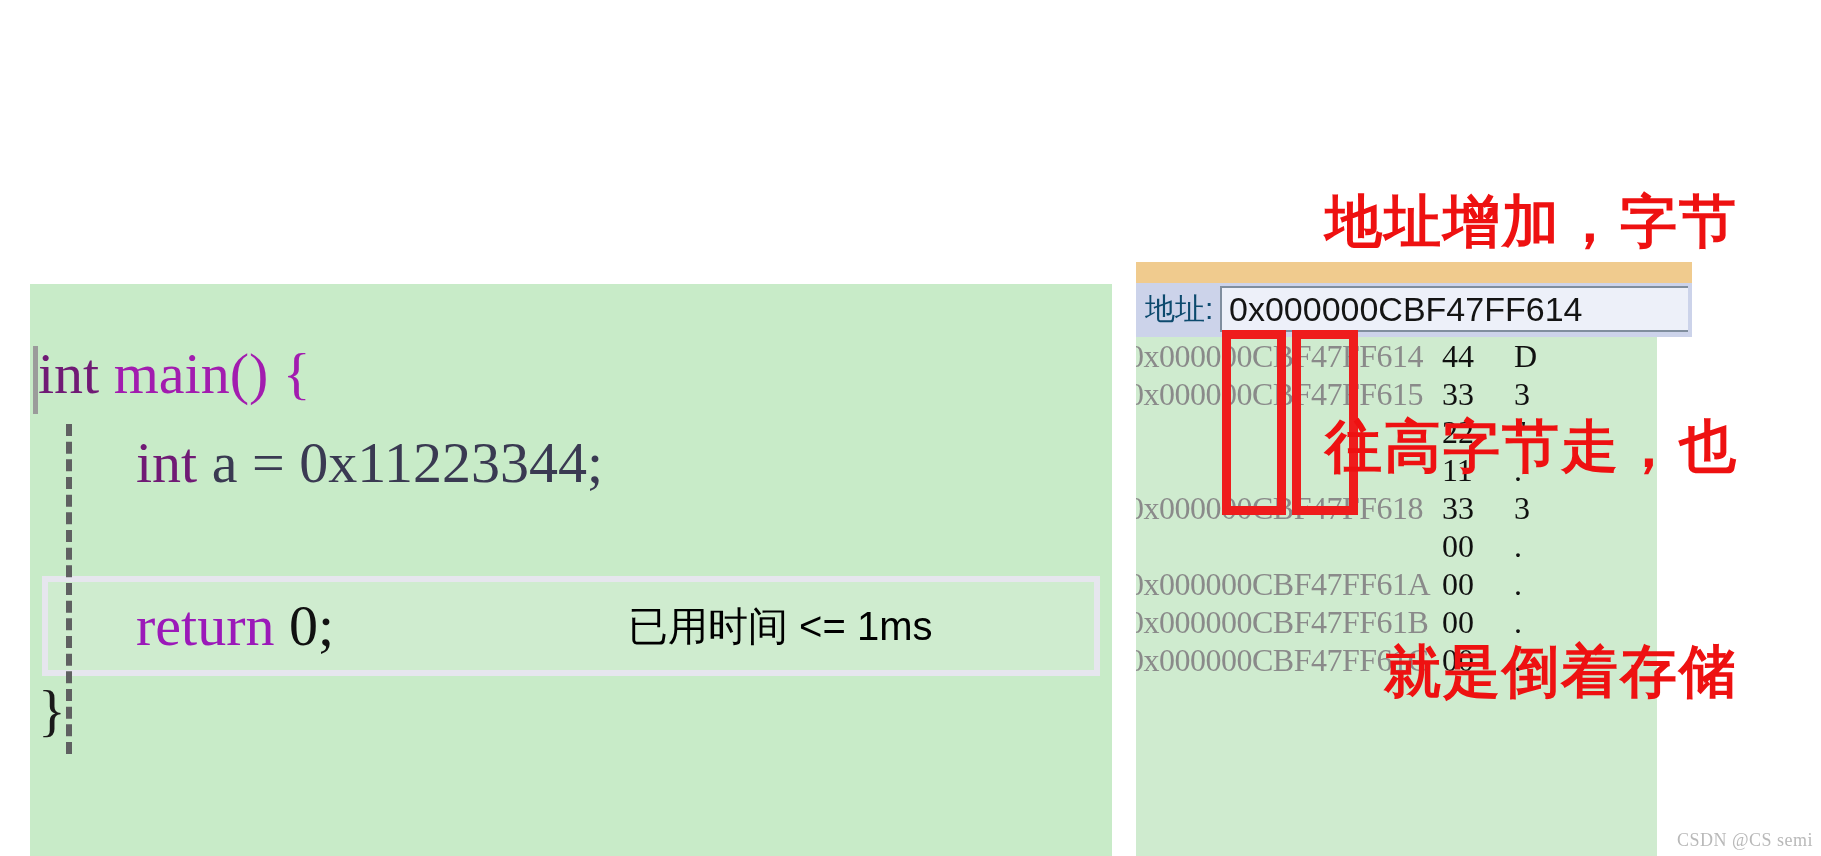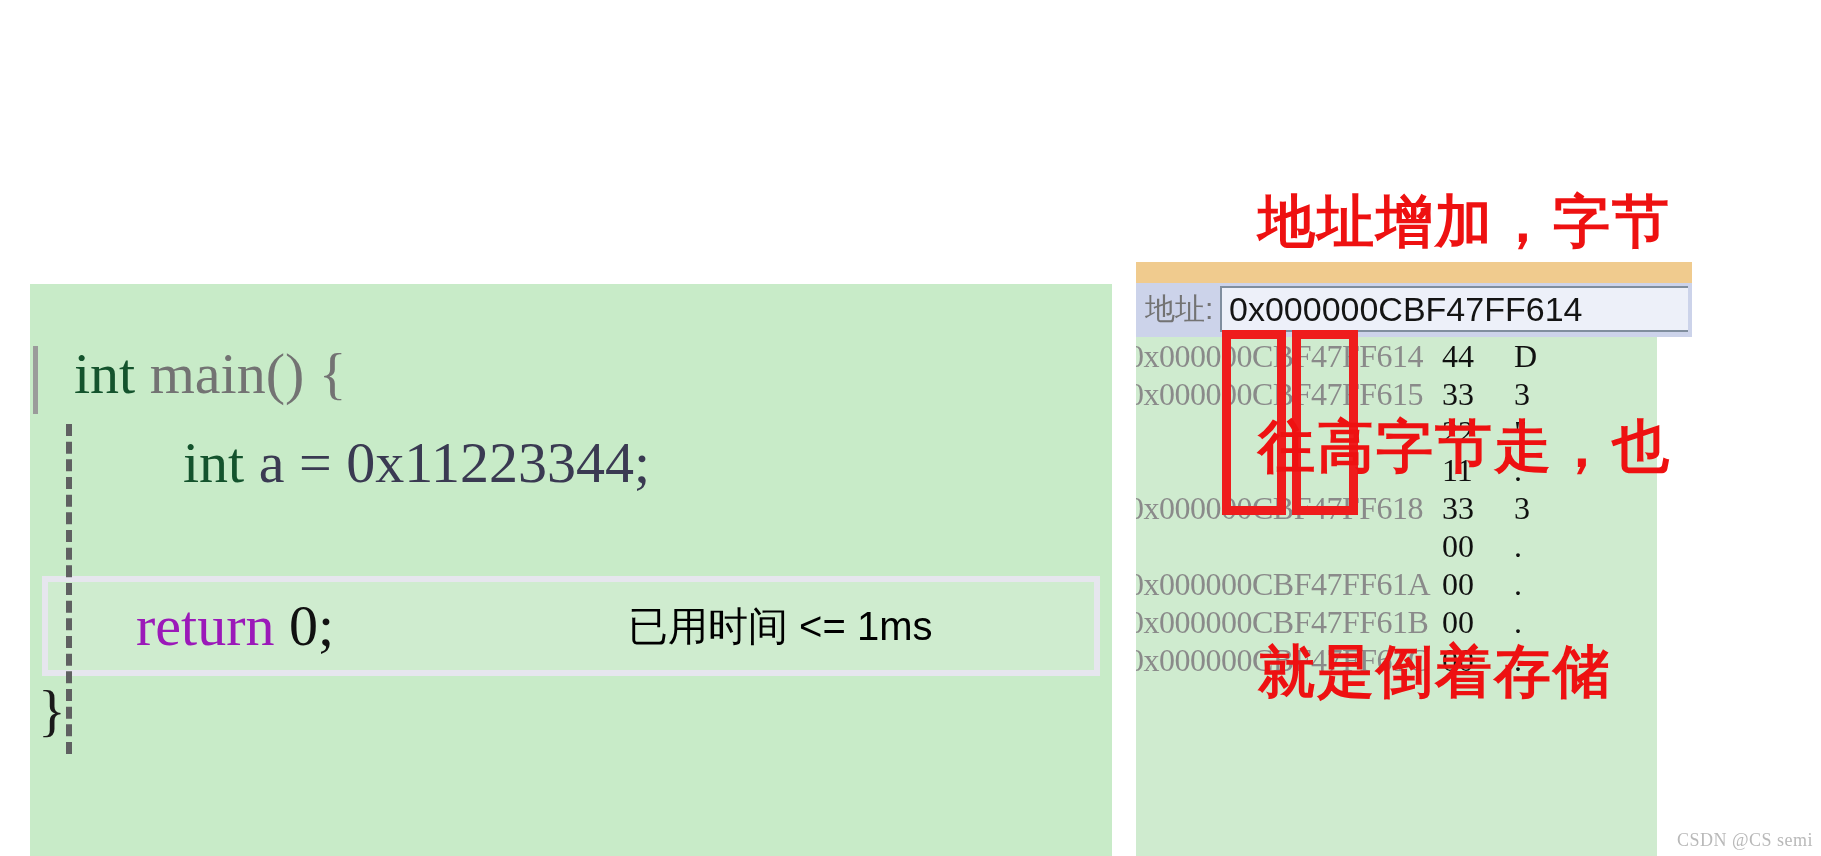--- a/index.html
+++ b/index.html
@@ -17,21 +17,21 @@
     left:1258px; top:34px;
     width:480px;
     color:#ee1111;
     font-family:"Liberation Serif","DejaVu Serif",serif;
     font-weight:700;
     font-size:57px;
     line-height:75px;
     letter-spacing:2px;
     white-space:pre-wrap;
     z-index:40;
-    text-align:left;
+    text-align:right;
   }
   #annotation .ln{display:block;}
 
   
   #editor{
     position:absolute;
     left:30px; top:284px;
     width:1082px; height:572px;
     background:#c8ebc8;
     z-index:10;
@@ -52,28 +52,28 @@
     position:absolute;
     left:0;
     height:84px;
     line-height:84px;
     font-family:"Liberation Serif","DejaVu Serif",serif;
     font-size:58px;
     white-space:pre;
     color:#1a1a1a;
   }
   #line-main{ top:48px; left:8px; }
-  #line-decl{ top:137px; left:19px; }
+  #line-decl{ top:137px; left:8px; }
   #line-ret { top:300px; left:8px; }
   #line-close{ top:385px; left:8px; }
 
-  .kw-type{color:#14532d;margin-left:36px;}
+  .kw-type{color:#701a75;}
   .kw-ret{color:#9b19b9;}
   .ident{color:#3a3a52;}
-  .fnname{color:#737373;margin-top:6px;}
+  .fnname{color:#a21caf;margin-top:6px;}
   .plain{color:#111111;}
 
   
   #current-line-box{
     position:absolute;
     left:12px; top:292px;
     width:1058px; height:100px;
     background:#cfeccf;
     border:6px solid #e6e6ee;
     box-sizing:border-box;
@@ -104,21 +104,21 @@
   }
   #mem-toolbar{
     position:absolute;left:0;top:21px;
     width:556px;height:54px;
     background:#ccd3ea;
   }
   #addr-label{
     position:absolute;left:9px;top:24px;
     font-family:"Liberation Sans","DejaVu Sans",sans-serif;
     font-size:30px;line-height:46px;
-    color:#737373;
+    color:#0c4a6e;
   }
   #addr-input{
     position:absolute;left:84px;top:24px;
     width:468px;height:46px;
     background:#edf0f9;
     border:2px solid #808e9e;
     border-right:none;
     box-sizing:border-box;
     font-family:"Liberation Sans","DejaVu Sans",sans-serif;
     font-size:34px;

